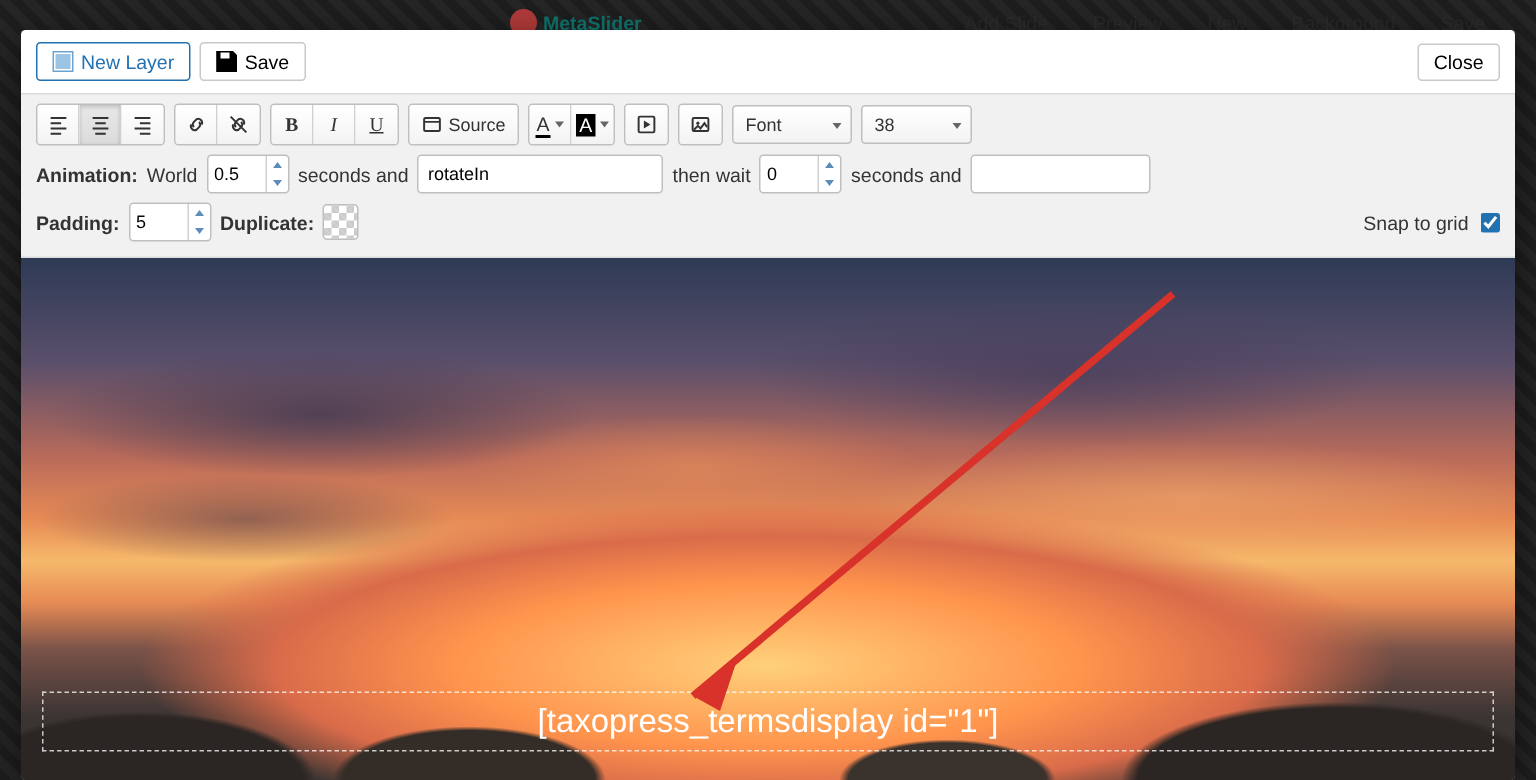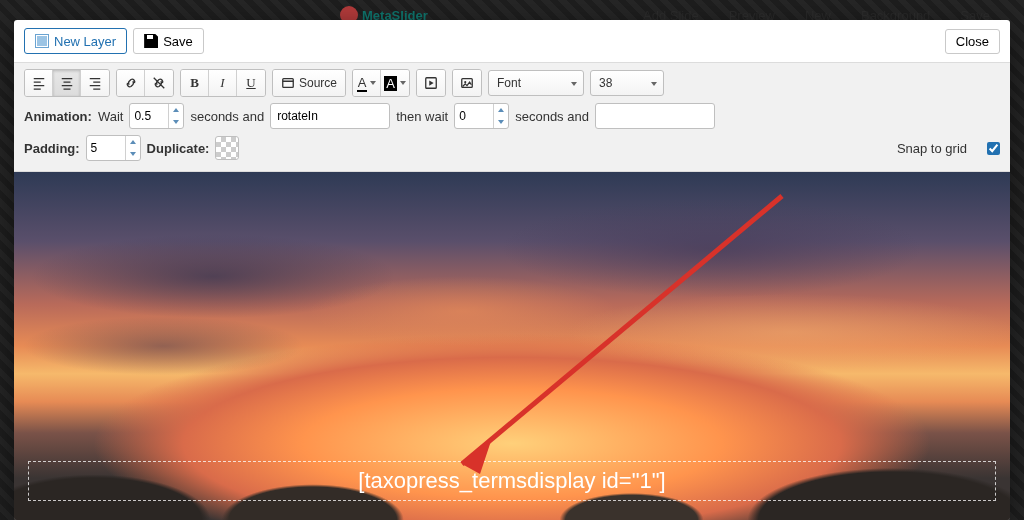--- a/index.html
+++ b/index.html
@@ -40,26 +40,26 @@
   .lbl{font-size:13px;color:#333;white-space:nowrap;}
   .lbl.bold{font-weight:600;}
   .num-input{display:flex;align-items:center;border:1px solid #bfbfbf;border-radius:3px;background:#fff;height:26px;}
   .num-input input{width:38px;border:none;height:24px;padding:0 4px;font-size:12px;text-align:left;outline:none;background:transparent;}
   .spin{display:flex;flex-direction:column;border-left:1px solid #d0d0d0;}
   .spin div{width:14px;height:12px;display:flex;align-items:center;justify-content:center;cursor:pointer;}
   .spin div::before{content:"";width:0;height:0;border-left:3px solid transparent;border-right:3px solid transparent;}
   .spin .up::before{border-bottom:4px solid #5b8db8;}
   .spin .dn::before{border-top:4px solid #5b8db8;}
   .text-input{height:26px;border:1px solid #bfbfbf;border-radius:3px;background:#fff;padding:0 6px;font-size:12px;}
-  .text-input.w-eff{width:120px;}
+  .text-input.w-eff{width:164px;}
   .text-input.w-out{width:120px;}
   .bg-swatch{width:24px;height:24px;border:1px solid #bfbfbf;border-radius:3px;background:
      linear-gradient(45deg,#ccc 25%,transparent 25%,transparent 75%,#ccc 75%) 0 0/10px 10px,
      linear-gradient(45deg,#ccc 25%,#fff 25%,#fff 75%,#ccc 75%) 5px 5px/10px 10px;cursor:pointer;}
-  .snap{margin-left:auto;display:flex;align-items:center;gap:20px;font-size:13px;color:#333;}
+  .snap{margin-left:auto;display:flex;align-items:center;gap:8px;font-size:13px;color:#333;}
   .snap input{accent-color:#2271b1;}
 
   
   .canvas{flex:1;position:relative;overflow:hidden;
     background:
       radial-gradient(ellipse 60% 45% at 50% 78%, #ffd07a 0%, #ff944d 35%, #d96b4a 55%, transparent 70%),
       linear-gradient(#2e3a55 0%, #5a4f6b 20%, #b86a5a 38%, #e78b55 50%, #f6b96b 58%, #e78b55 66%, #7a5248 75%, #3a3433 88%);
   }
   .clouds{position:absolute;inset:0;background:
      radial-gradient(ellipse 260px 60px at 20% 30%, rgba(60,55,80,.75), transparent 70%),
@@ -192,31 +192,31 @@
       <div class="tb-group">
         <div class="tb-btn">
             <svg viewBox="0 0 16 16">
               <rect x="2" y="3" width="12" height="10" rx="1"></rect>
               <circle cx="6" cy="7" r="1.2" fill="#333" stroke="none"></circle>
               <path d="M3 12l3-3 2 2 3-4 2 3"></path>
             </svg>
           </div>
       </div>
 
-      <div class="tb-select" style="width:96px;">
+      <div class="tb-select" style="width:80px;">
         <span>Font</span>
       </div>
       <div class="tb-select" style="width:74px;">
         <span>38</span>
       </div>
     </div>
 
     <div class="tb-row">
       <span class="lbl bold">Animation:</span>
-      <span class="lbl">Wait</span>
+      <span class="lbl">World</span>
       <div class="num-input">
         <input value="0.5" style="">
         <div class="spin">
             <div class="up"></div>
             <div class="dn"></div>
           </div>
       </div>
       <span class="lbl">seconds and</span>
       <input class="text-input w-eff" value="rotateIn" style="">
       <span class="lbl">then wait</span>

